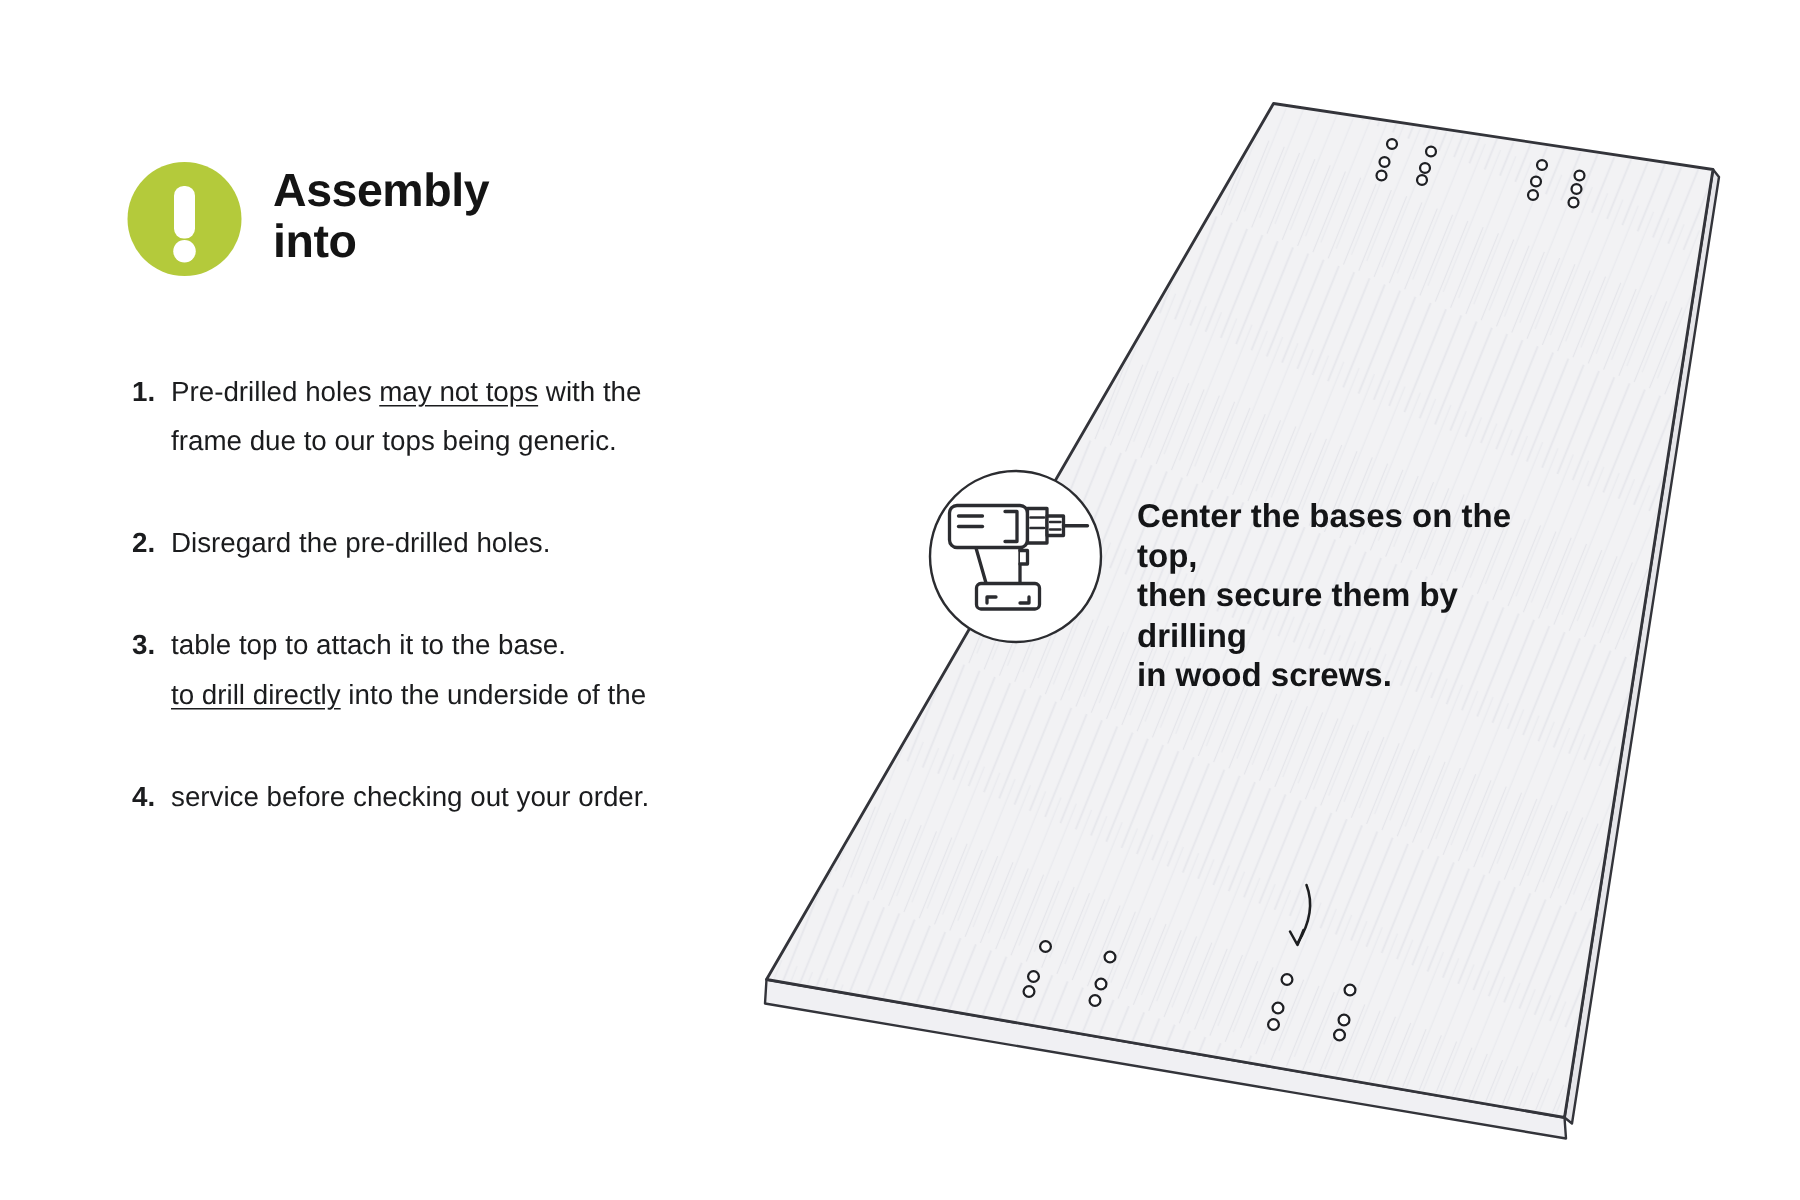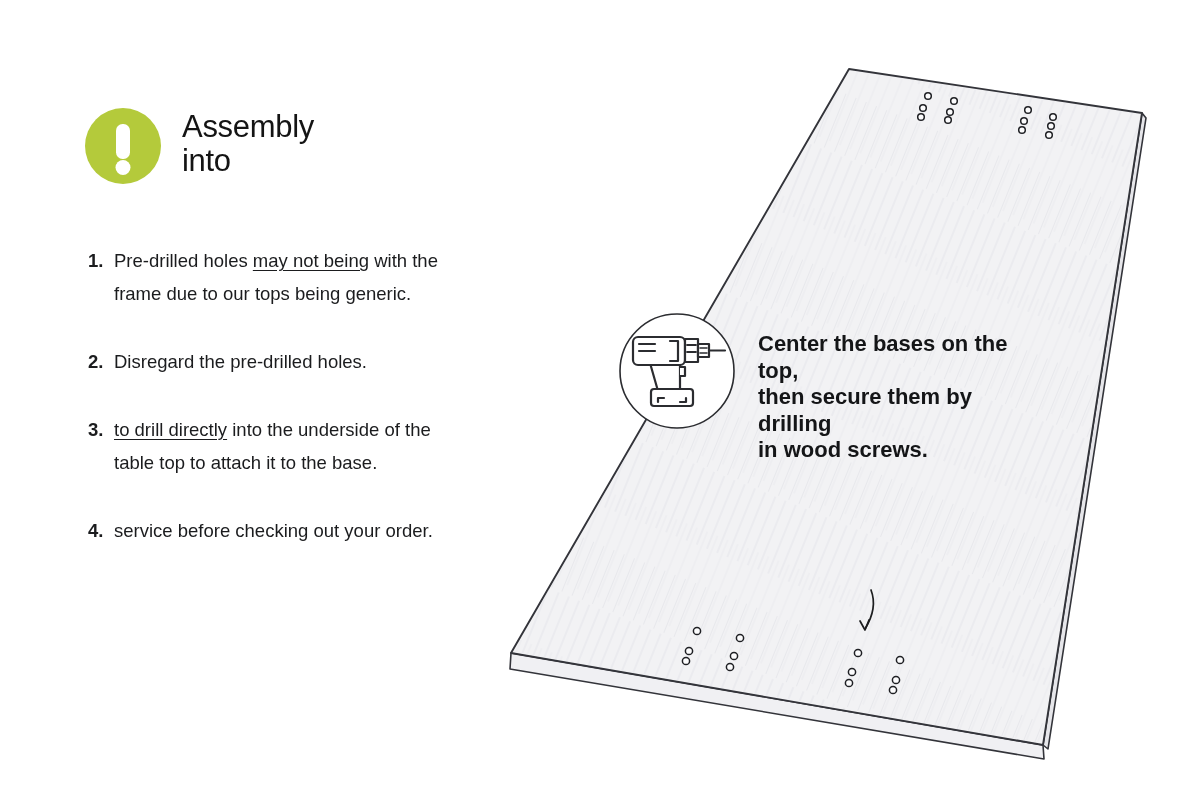--- a/index.html
+++ b/index.html
@@ -8,21 +8,21 @@
     background:#ffffff;color:#17181a;
     font-family:"Liberation Sans", sans-serif;
   }
   #illustration{position:absolute;left:0;top:0;}
   .badge{
     position:absolute;left:85px;top:108px;width:76px;height:76px;
     border-radius:50%;background:#b4ca3b;
   }
   .title{
     position:absolute;left:182px;top:110px;
-    font-size:31px;line-height:34px;font-weight:400;color:#141414;
+    font-size:31px;line-height:34px;font-weight:700;color:#141414;
     letter-spacing:-0.3px;
   }
   .notes{position:absolute;left:88px;top:244px;width:400px;}
   .note-item{display:flex;margin-bottom:35px;font-size:18.5px;line-height:33px;color:#1b1c1e;}
   .note-num{font-weight:700;width:26px;flex:0 0 26px;}
   .note-text{flex:1;}
   .u{text-decoration:underline;text-underline-offset:3px;}
   .callout{
     position:absolute;font-size:22px;line-height:26.5px;font-weight:700;color:#141517;
   }
@@ -130,37 +130,37 @@
 <div class="title">
   <div>Assembly</div>
   <div>into</div>
 </div>
 
 <div class="notes">
 
   <div class="note-item">
     <div class="note-num">1.</div>
     <div class="note-text">
-      <div><span>Pre-drilled holes </span><span class="u">may not being</span><span> with the</span></div>
+      <div><span>Pre-drilled holes </span><span class="u">may not tops</span><span> with the</span></div>
       <div><span>frame due to our tops being generic.</span></div>
     </div>
   </div>
 
   <div class="note-item">
     <div class="note-num">2.</div>
     <div class="note-text">
       <div><span>Disregard the pre-drilled holes.</span></div>
     </div>
   </div>
 
   <div class="note-item">
     <div class="note-num">3.</div>
     <div class="note-text">
+      <div><span>table top to attach it to the base.</span></div>
       <div><span class="u">to drill directly</span><span> into the underside of the</span></div>
-      <div><span>table top to attach it to the base.</span></div>
     </div>
   </div>
 
   <div class="note-item">
     <div class="note-num">4.</div>
     <div class="note-text">
       <div><span>service before checking out your order.</span></div>
     </div>
   </div>
 

